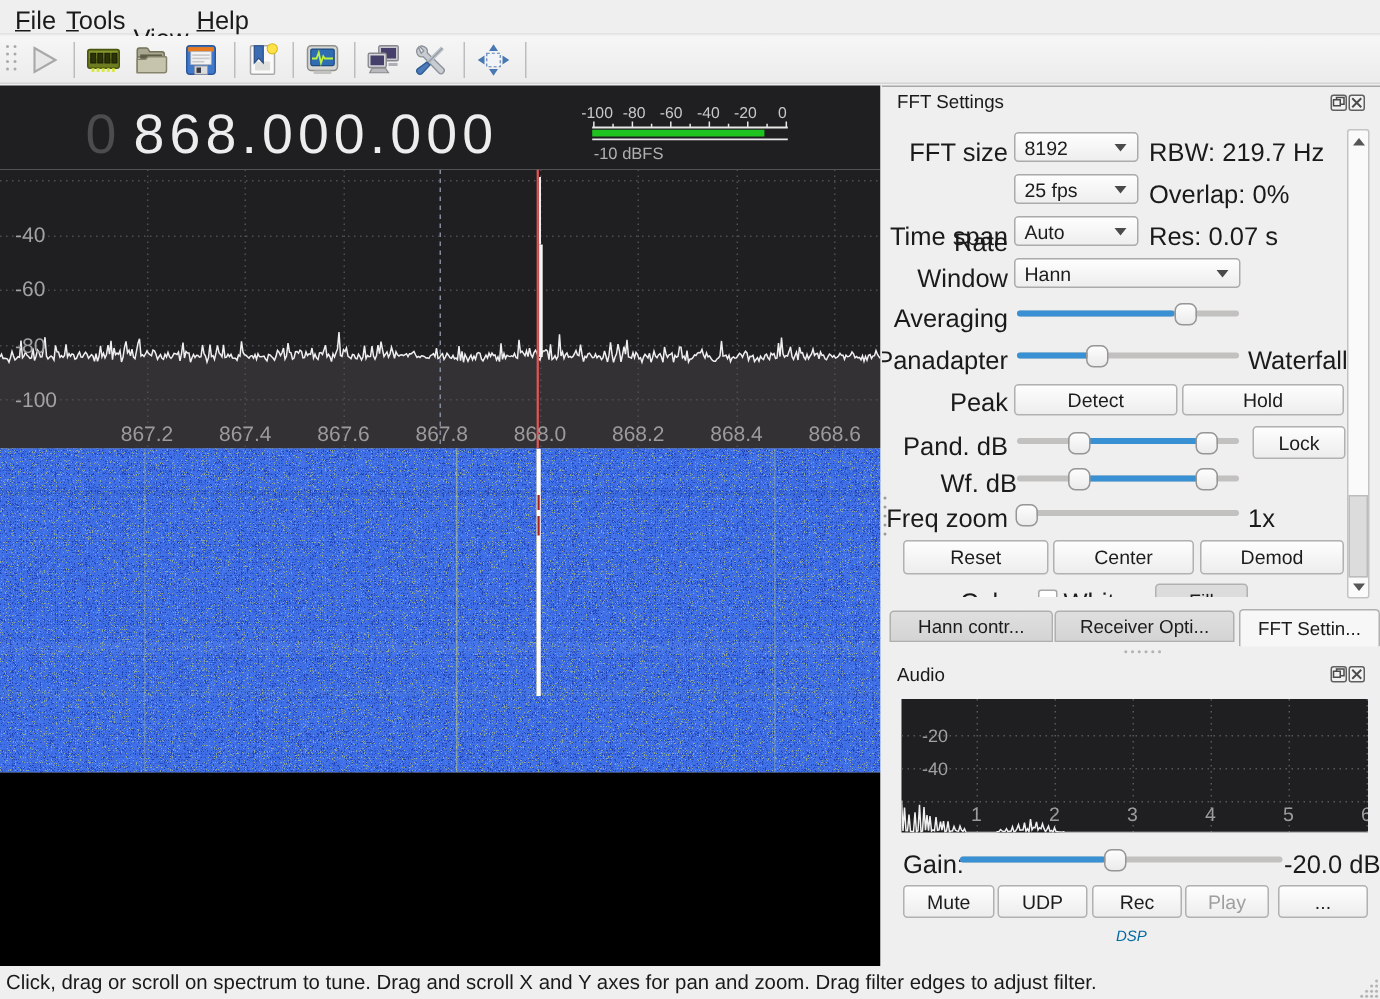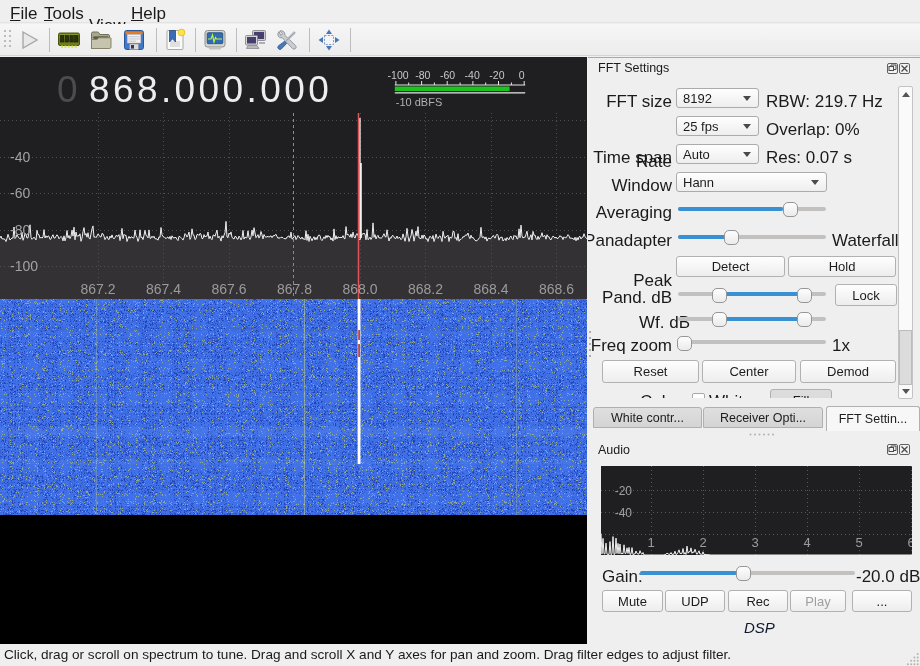--- a/index.html
+++ b/index.html
@@ -299,32 +299,32 @@
     <div class="groove" style="left:90px;top:126.5px;width:148px;"></div>
     <div class="gfill" style="left:90px;top:126.5px;width:105px;"></div>
     <div class="handle" style="left:194.5px;top:122px;"></div>
 
     <div class="abs lbl" style="right:226px;top:151px;">Panadapter</div>
     <div class="groove" style="left:90px;top:154.5px;width:148px;"></div>
     <div class="gfill" style="left:90px;top:154.5px;width:52px;"></div>
     <div class="handle" style="left:135.5px;top:150px;"></div>
     <div class="abs lbl" style="left:244px;top:151px;">Waterfall</div>
 
-    <div class="abs lbl" style="right:226px;top:191px;">Peak</div>
+    <div class="abs lbl" style="right:226px;top:179px;">Peak</div>
     <div class="btn" style="left:88px;top:176px;width:109px;height:21px;">Detect</div>
     <div class="btn" style="left:200px;top:176px;width:108px;height:21px;">Hold</div>
 
     <div class="abs lbl" style="right:226px;top:208px;">Pand. dB</div>
     <div class="groove" style="left:90px;top:212px;width:148px;"></div>
     <div class="gfill" style="left:130px;top:212px;width:85px;"></div>
     <div class="handle" style="left:123.5px;top:207.5px;"></div>
     <div class="handle" style="left:208.5px;top:207.5px;"></div>
     <div class="btn" style="left:247px;top:204px;width:62px;height:22px;">Lock</div>
 
-    <div class="abs lbl" style="right:208px;top:232.5px;">Wf. dB</div>
+    <div class="abs lbl" style="right:220px;top:232.5px;">Wf. dB</div>
     <div class="groove" style="left:90px;top:236.5px;width:148px;"></div>
     <div class="gfill" style="left:130px;top:236.5px;width:85px;"></div>
     <div class="handle" style="left:123.5px;top:232px;"></div>
     <div class="handle" style="left:209px;top:232px;"></div>
 
     <div class="abs lbl" style="right:226px;top:256px;padding-left:48px;">Freq zoom</div>
     <div class="groove" style="left:90px;top:260px;width:148px;"></div>
     <div class="handle" style="left:89px;top:255.5px;"></div>
     <div class="abs lbl" style="left:244px;top:256px;">1x</div>
 
@@ -347,21 +347,21 @@
     <g fill="#9a9a9a">
         <circle cx="2" cy="2" r="1"></circle>
         <circle cx="2" cy="8" r="1"></circle>
         <circle cx="2" cy="14" r="1"></circle>
         <circle cx="2" cy="20" r="1"></circle>
         <circle cx="2" cy="26" r="1"></circle>
       </g>
   </svg>
 </div>
 <div id="tabs">
-  <div class="abs" style="left:593px;top:407px;width:109px;height:21px;background:linear-gradient(#dfdfdf,#d4d4d4);border:1px solid #b0b0b0;border-radius:3px 3px 0 0;display:flex;align-items:center;justify-content:center;font-size:12.5px;color:#1c1c1c;">White contr...</div>
+  <div class="abs" style="left:593px;top:407px;width:109px;height:21px;background:linear-gradient(#dfdfdf,#d4d4d4);border:1px solid #b0b0b0;border-radius:3px 3px 0 0;display:flex;align-items:center;justify-content:center;font-size:12.5px;color:#1c1c1c;">Hann contr...</div>
   <div class="abs" style="left:703px;top:407px;width:120px;height:21px;background:linear-gradient(#dfdfdf,#d4d4d4);border:1px solid #b0b0b0;border-radius:3px 3px 0 0;display:flex;align-items:center;justify-content:center;font-size:12.5px;color:#1c1c1c;text-align:center;">Receiver Opti...</div>
   <div class="abs" style="left:826px;top:406px;width:94px;height:25px;background:#f7f7f7;border:1px solid #b0b0b0;border-bottom:none;border-radius:3px 3px 0 0;display:flex;align-items:center;justify-content:center;font-size:12.5px;color:#1c1c1c;">FFT Settin...</div>
   <svg class="abs" style="left:749px;top:433px;" width="26" height="4" viewBox="0 0 26 4">
     <g fill="#b2b2b2">
         <circle cx="1.5" cy="1.5" r="1"></circle>
         <circle cx="6" cy="1.5" r="1"></circle>
         <circle cx="10.5" cy="1.5" r="1"></circle>
         <circle cx="15" cy="1.5" r="1"></circle>
         <circle cx="19.5" cy="1.5" r="1"></circle>
         <circle cx="24" cy="1.5" r="1"></circle>
@@ -387,21 +387,21 @@
   <div class="gfill" style="left:640px;top:570.5px;width:97px;"></div>
   <div class="handle" style="left:735.5px;top:566px;"></div>
   <div class="abs lbl" style="left:856px;top:566.5px;width:56px;text-align:right;">-20.0 dB</div>
 
   <div class="btn" style="left:602px;top:590px;width:61px;height:22px;">Mute</div>
   <div class="btn" style="left:665px;top:590px;width:60px;height:22px;">UDP</div>
   <div class="btn" style="left:728px;top:590px;width:60px;height:22px;">Rec</div>
   <div class="btn" style="left:790px;top:590px;width:56px;height:22px;color:#9f9f9f;">Play</div>
   <div class="btn" style="left:852px;top:590px;width:60px;height:22px;">...</div>
 
-  <div class="abs" style="left:744px;top:619px;font-size:15px;font-style:italic;color:#0f172a;">DSP</div>
+  <div class="abs" style="left:744px;top:619px;font-size:10px;font-style:italic;color:#0369a1;">DSP</div>
 
   <div class="abs" style="left:601px;top:466px;width:311px;height:89px;background:#1f1e20;"><svg width="311" height="89" viewBox="0 0 311 89">
   <g stroke="#59575a" stroke-width="1" stroke-dasharray="1 3">
     <line x1="0" y1="24.5" x2="311" y2="24.5"></line>
     <line x1="0" y1="46.5" x2="311" y2="46.5"></line>
     <line x1="0" y1="68.5" x2="311" y2="68.5"></line>
     <line x1="50.5" y1="0" x2="50.5" y2="89"></line>
     <line x1="102.5" y1="0" x2="102.5" y2="89"></line>
     <line x1="154.5" y1="0" x2="154.5" y2="89"></line>
     <line x1="206.5" y1="0" x2="206.5" y2="89"></line>

